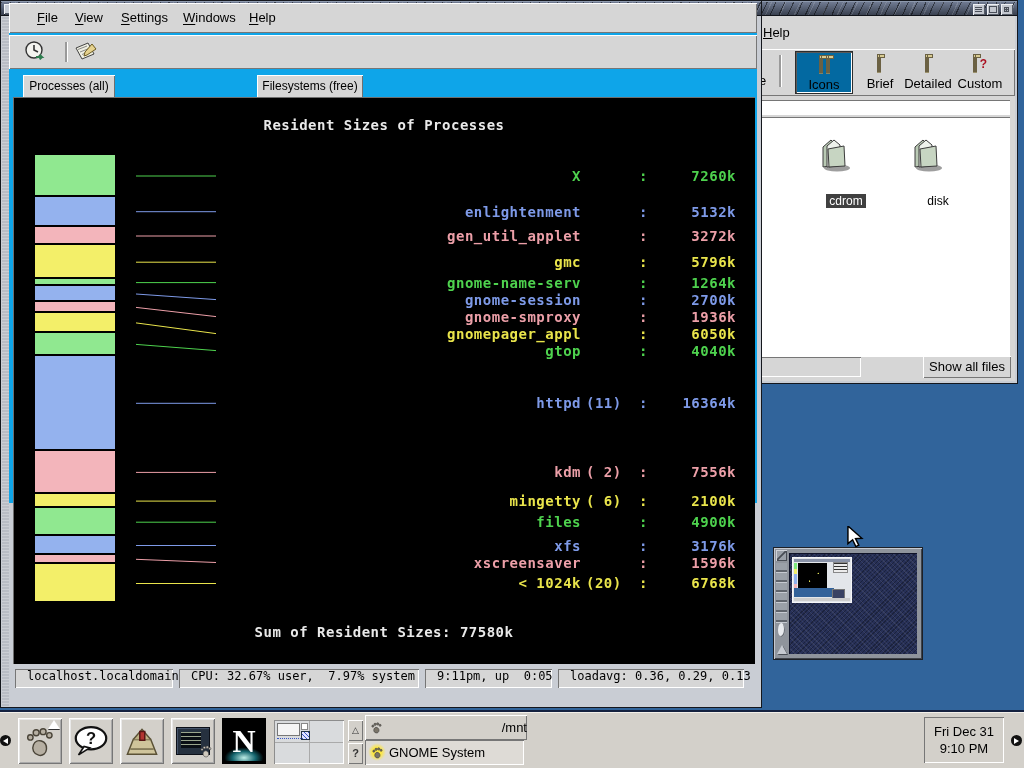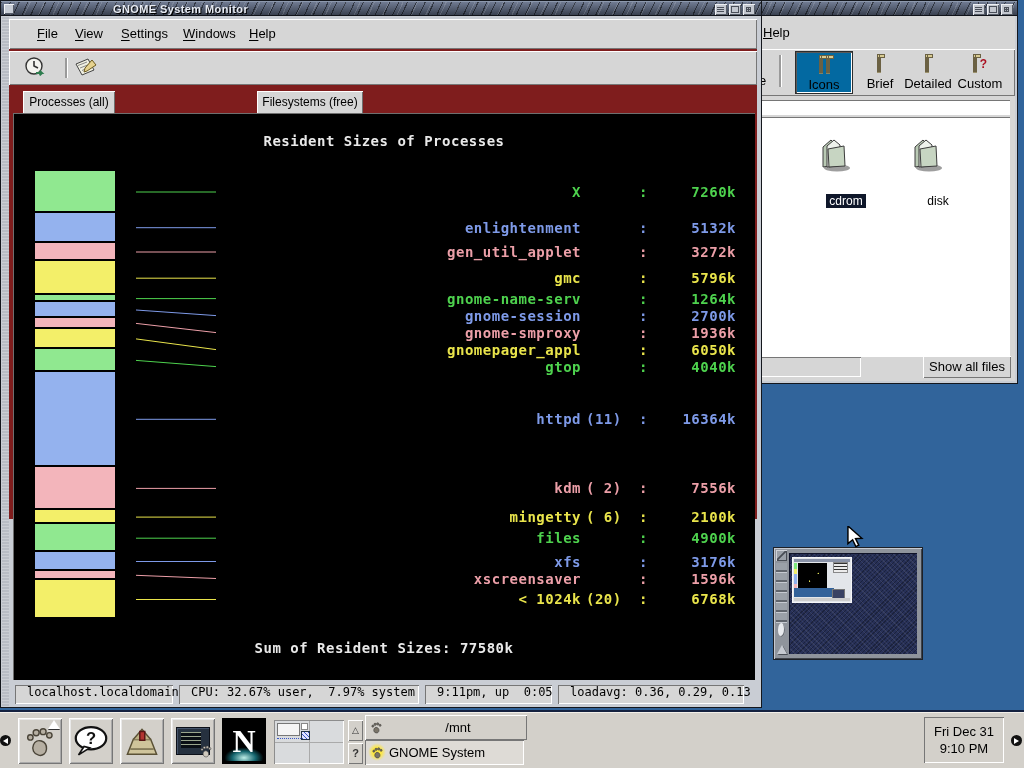--- a/index.html
+++ b/index.html
@@ -27,21 +27,21 @@
   .tb-btns { position:absolute; top:2px; display:flex; gap:2px; }
   .tb-btn { width:12px; height:11px; background:#c3c7cf; box-shadow:inset 1px 1px 0 #eef0f4, inset -1px -1px 0 #555b66; position:relative; }
   .tb-btn i { position:absolute; display:block; }
   .g-iconify { left:2px; top:3px; width:7px; height:5px; background:repeating-linear-gradient(180deg,#4a4f59 0 1px,transparent 1px 2px); }
   .g-max { left:2px; top:2px; width:8px; height:7px; border:1px solid #4a4f59; }
   .g-close { left:3px; top:3px; width:5px; height:5px; border:1px solid #4a4f59; background:radial-gradient(circle,#4a4f59 0 1px,transparent 1.5px); }
 
   
   #gtop { position:absolute; left:0; top:0; width:762px; height:708px; z-index:3;
           background:#c9cdd4; border:1px solid #14171d; }
-  #gtop .winbody { position:absolute; left:8px; top:18px; width:748px; height:500px; background:#7f1d1d; }
+  #gtop .winbody { position:absolute; left:8px; top:2px; width:748px; height:500px; background:#0ea5e9; }
   #gtop .sideedge { position:absolute; left:1px; top:15px; width:7px; bottom:1px;
      background:#b9bdc5 repeating-linear-gradient(180deg, rgba(255,255,255,.25) 0 1px, transparent 1px 3px); }
 
   .menubar { position:absolute; left:0; top:0; width:748px; height:30px; }
   .menubar .mi { position:absolute; top:0; height:30px; line-height:30px; font-size:13px; color:#000; padding:0 4px; }
   .menubar u { text-decoration:underline; text-underline-offset:2px; }
 
   .toolbarrow { position:absolute; left:0; top:32px; width:748px; height:34px; }
   .tbtn { position:absolute; top:4px; width:28px; height:26px; display:flex; align-items:center; justify-content:center; }
   .tsep { position:absolute; left:56px; top:7px; width:2px; height:20px; background:#9a9a9a; box-shadow:1px 0 0 #fff; }
@@ -90,21 +90,21 @@
   .mini-folder::before { content:""; position:absolute; top:-3px; left:-1px; width:4px; height:2px; background:#d8cb92; border:1px solid #6b6143; }
   .mini-line { width:10px; height:2px; background:#555; }
   .vtbtn .lbl { display:block; margin-top:3px; }
   .red-q { color:#a12; font-weight:bold; font-size:12px; line-height:8px; }
   .locbar { position:absolute; left:5px; right:5px; top:84px; height:15px; background:#fff;
             box-shadow: inset 1px 1px 0 #767676, inset -1px -1px 0 #ffffff; }
   .filearea { position:absolute; left:5px; right:5px; top:101px; height:240px; background:#fff;
               box-shadow: inset 1px 1px 0 #767676, inset -1px -1px 0 #ffffff; }
   .fitem { position:absolute; width:64px; text-align:center; }
   .fitem .fname { display:inline-block; font-size:12px; color:#000; padding:0 3px; margin-top:2px; }
-  .fitem.selected .fname { background:#0f172a; color:#fff; }
+  .fitem.selected .fname { background:#404040; color:#fff; }
   .gmcstatus { position:absolute; left:0; bottom:2px; width:100%; height:24px; }
   .gmc-sbox { position:absolute; left:4px; top:2px; width:256px; height:20px; background:#d6d6d6;
               box-shadow: inset 1px 1px 0 #767676, inset -1px -1px 0 #ffffff; }
   .gmc-btn { position:absolute; right:4px; top:1px; width:88px; height:22px; background:#d6d6d6; text-align:center;
              font-size:13px; line-height:22px; }
 
   
   #pagerwin { position:absolute; left:773px; top:547px; width:150px; height:113px; z-index:1;
               background:#8f949c; border:1px solid #1d2026;
               box-shadow: inset 1px 1px 0 #c6cad1, inset -1px -1px 0 #3f434a; }
@@ -162,21 +162,21 @@
   .dg-h { position:absolute; top:50%; left:1px; right:1px; height:1px; background:#aaa; }
   .dg-win { position:absolute; left:3px; top:3px; width:23px; height:13px; background:#f4f4f4; border:1px solid #777; }
   .dg-win2 { position:absolute; left:27px; top:3px; width:7px; height:7px; background:#fff; border:1px solid #888; }
   .dg-hatch { position:absolute; left:27px; top:11px; width:9px; height:9px; border:1px solid #234;
       background:repeating-linear-gradient(45deg, #3a57c4 0 1px, #dfe3ff 1px 3px); }
   .dg-dots { position:absolute; left:3px; top:18px; width:26px; height:2px; border-top:1px dotted #3a57c4; }
   .mini-stack { position:absolute; left:348px; top:7px; width:15px; height:44px; }
   .mini-btn { position:absolute; left:0; width:15px; height:21px; background:#d3d0ca; text-align:center; font-size:9px; color:#333; line-height:21px; }
   .task { position:absolute; height:25px; background:#d3d0ca; font-size:13px; color:#000; }
   .task .tlabel { position:absolute; top:0; height:25px; line-height:25px; }
-  .task.centered .tlabel { left:12px; width:100%; text-align:center; }
+  .task.centered .tlabel { left:0; width:100%; text-align:right; }
   .task.active { background:#dedbd6; box-shadow: inset 1px 1px 0 #767676, inset -1px -1px 0 #ffffff; }
   .glow { position:absolute; left:3px; top:3px; width:18px; height:18px;
       background:radial-gradient(circle, rgba(255,232,60,.95) 0 35%, rgba(255,232,60,0) 70%); }
   .clockbox { position:absolute; left:924px; top:4px; width:80px; height:46px; background:#d3d0ca;
       box-shadow: inset 1px 1px 0 #767676, inset -1px -1px 0 #ffffff; text-align:center; color:#000;
       font-size:13px; padding-top:6px; line-height:17px; }
 
   
   #cursor { position:absolute; left:846px; top:526px; z-index:9; }
 

